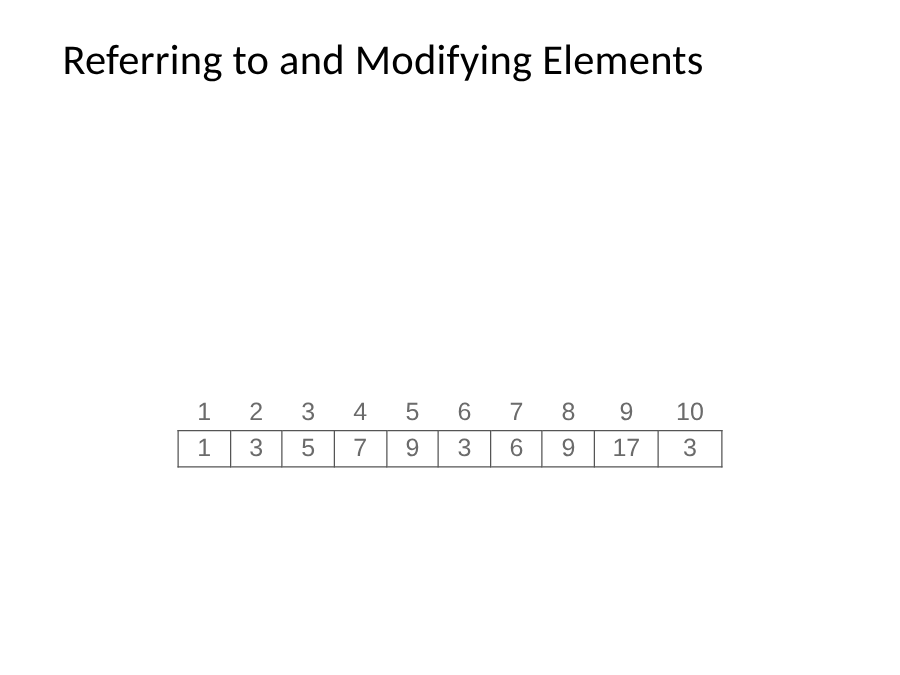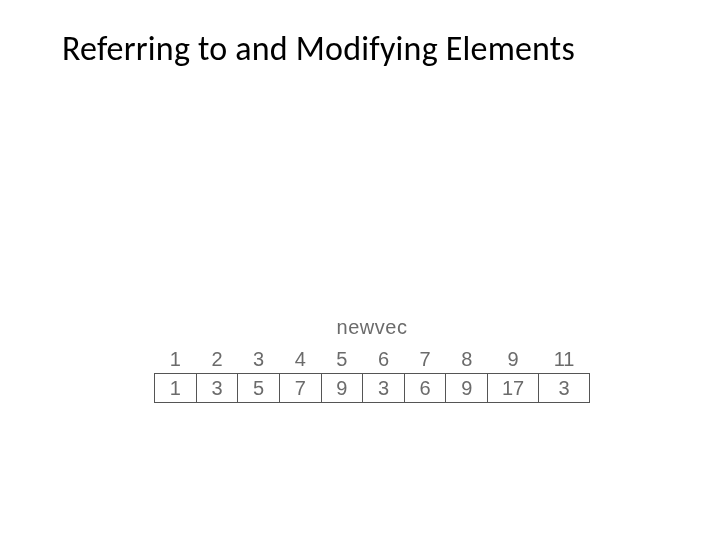--- a/index.html
+++ b/index.html
@@ -9,21 +9,20 @@
     height: 540px;
     background: #fff;
     font-family: Calibri, "Segoe UI", Arial, sans-serif;
     color: #000;
   }
   .slide {
     width: 636px;
     height: 540px;
     position: relative;
     box-sizing: border-box;
-    margin-left: 12px;
   }
   .title {
     position: absolute;
     top: 28px;
     left: 50px;
     right: 40px;
     font-size: 34px;
     font-weight: 400;
     letter-spacing: 0.2px;
   }
@@ -74,21 +73,20 @@
 </style>
 </head>
 <body>
 
 <div class="slide">
 
   <div class="title">Referring to  and Modifying Elements</div>
 
 
   <div class="figure">
-    <div class="fig-label">newvec</div>
     <table class="vec">
       <colgroup>
         <col class="c">
           <col class="c">
           <col class="c">
           <col class="c">
           <col class="c">
         <col class="c">
           <col class="c">
           <col class="c">
@@ -99,21 +97,21 @@
           <tr class="idx">
         <td>1</td>
         <td>2</td>
         <td>3</td>
         <td>4</td>
         <td>5</td>
         <td>6</td>
         <td>7</td>
         <td>8</td>
         <td>9</td>
-        <td>11</td>
+        <td>10</td>
       </tr>
       <tr class="vals">
         <td>1</td>
         <td>3</td>
         <td>5</td>
         <td>7</td>
         <td>9</td>
         <td>3</td>
         <td>6</td>
         <td>9</td>

